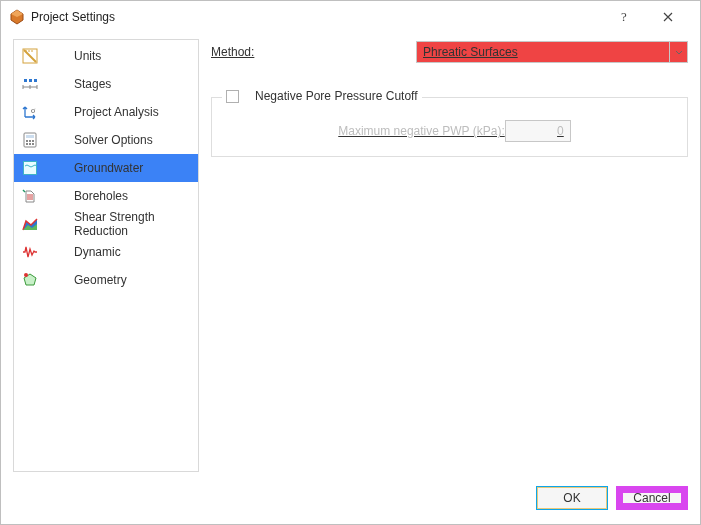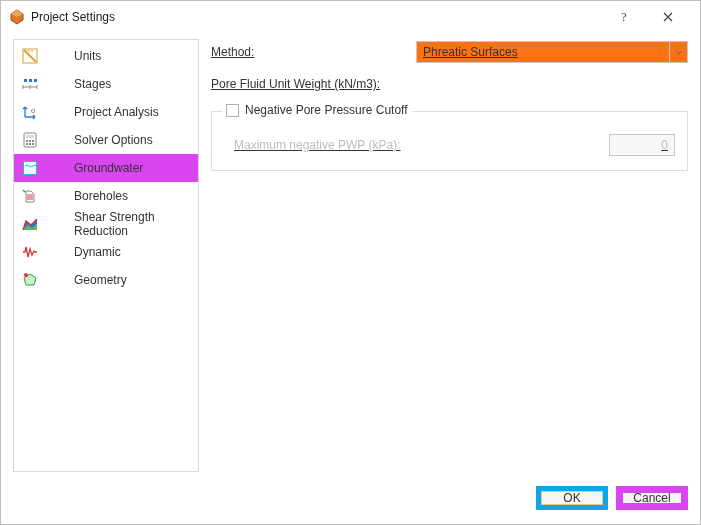--- a/index.html
+++ b/index.html
@@ -6,40 +6,40 @@
   html, body { margin: 0; padding: 0; font-family: "Segoe UI", Tahoma, sans-serif; font-size: 12px; color: #333; background: #fff; }
   .window { width: 701px; height: 525px; border: 1px solid #bfbfbf; background: #fff; display: flex; flex-direction: column; }
   .titlebar { height: 32px; display: flex; align-items: center; padding: 0 10px 0 8px; }
   .titlebar .app-icon { width: 16px; height: 16px; margin-right: 6px; display: flex; align-items: center; justify-content: center; }
   .titlebar .title { flex: 1; font-size: 12px; color: #222; }
   .titlebar .winbtns { display: flex; }
   .titlebar .winbtn { width: 44px; height: 32px; display: flex; align-items: center; justify-content: center; font-size: 14px; color: #444; cursor: default; }
   .body { flex: 1; display: flex; padding: 6px 12px 0 12px; gap: 12px; overflow: hidden; }
   .sidebar { width: 186px; border: 1px solid #d9d9d9; background: #fff; padding: 2px 0; overflow: hidden; }
   .sidebar-item { height: 28px; display: flex; align-items: center; padding: 0 8px; gap: 8px; cursor: default; }
-  .sidebar-item.selected { background: #d946ef; }
+  .sidebar-item.selected { background: #3b82f6; }
   .sidebar-item .icon { width: 16px; height: 16px; flex: 0 0 16px; display: flex; align-items: center; justify-content: center; }
   .sidebar-item .label { font-size: 12px; color: #333; margin-left: 28px; }
   .main { flex: 1; display: flex; flex-direction: column; padding-top: 2px; text-decoration: underline; }
   .form-row { display: flex; align-items: center; margin-bottom: 14px; }
   .form-row .lbl { width: 180px; font-size: 12px; color: #333; }
   .form-row .ctrl { flex: 1; display: flex; justify-content: flex-end; }
-  .select { width: 272px; height: 22px; border: 1px solid #c7c7c7; background: #f97316; display: flex; align-items: center; position: relative; margin-left: 12px; }
+  .select { width: 272px; height: 22px; border: 1px solid #c7c7c7; background: #ef4444; display: flex; align-items: center; position: relative; margin-left: 12px; }
   .select .sel-text { flex: 1; padding: 0 6px; font-size: 12px; color: #333; }
   .select .sel-caret { width: 18px; height: 100%; border-left: 1px solid #c7c7c7; display: flex; align-items: center; justify-content: center; font-size: 8px; color: #555; }
   .textbox { width: 66px; height: 22px; border: 1px solid #c7c7c7; background: #fff; text-align: right; padding: 0 6px; font-size: 12px; color: #333; line-height: 20px; }
   .textbox.disabled { background: #f7f7f7; color: #bdbdbd; }
   .groupbox { border: 1px solid #dedede; position: relative; margin-top: 6px; padding: 22px 12px 14px 22px; }
-  .groupbox .legend { position: absolute; top: -9px; left: 10px; background: #fff; padding: 0 4px; display: flex; align-items: center; gap: 6px; font-size: 12px; color: #333; }
+  .groupbox .legend { position: absolute; top: -9px; left: 10px; background: #fff; padding: 0 4px; display: flex; align-items: center; gap: 16px; font-size: 12px; color: #333; }
   .chk { width: 13px; height: 13px; border: 1px solid #b0b0b0; background: #fff; display: inline-block; }
-  .groupbox .row { display: flex; align-items: center; justify-content: space-between; }
+  .groupbox .row { display: flex; align-items: center; justify-content: center; }
   .disabled-text { color: #bdbdbd; }
   .footer { height: 52px; display: flex; align-items: center; justify-content: flex-end; padding: 0 12px; gap: 8px; }
   .btn { width: 72px; height: 24px; border: 7px solid #d946ef; background: #f6f6f6; font-size: 12px; color: #333; display: flex; align-items: center; justify-content: center; cursor: default; }
-  .btn.default { border: 5px solid #0ea5e9; box-shadow: 0 0 0 1px #e8c97a inset; text-align: right; }
+  .btn.default { border: 1px solid #0ea5e9; box-shadow: 0 0 0 1px #e8c97a inset; text-align: right; }
   svg { display: block; }
 </style>
 </head>
 <body>
 
 <div class="window">
 
   <div class="titlebar">
     <span class="app-icon">
       <svg width="16" height="16" viewBox="0 0 16 16">
@@ -179,21 +179,20 @@
             <span class="sel-caret">
               <svg width="8" height="5" viewBox="0 0 8 5">
                   <path d="M1 1 L4 4 L7 1" fill="none" stroke="#666" stroke-width="1"></path>
                 </svg>
             </span>
           </div>
         </div>
       </div>
 
       <div class="form-row">
-        <span class="lbl" style="width:260px">Pore Fluid Unit Weight (kN/m3):</span>
       </div>
 
       <div class="groupbox">
         <div class="legend">
           <span class="chk"></span>
           <span>Negative Pore Pressure Cutoff</span>
         </div>
         <div class="row">
           <span class="disabled-text">Maximum negative PWP (kPa):</span>
           <div class="textbox disabled">0</div>

